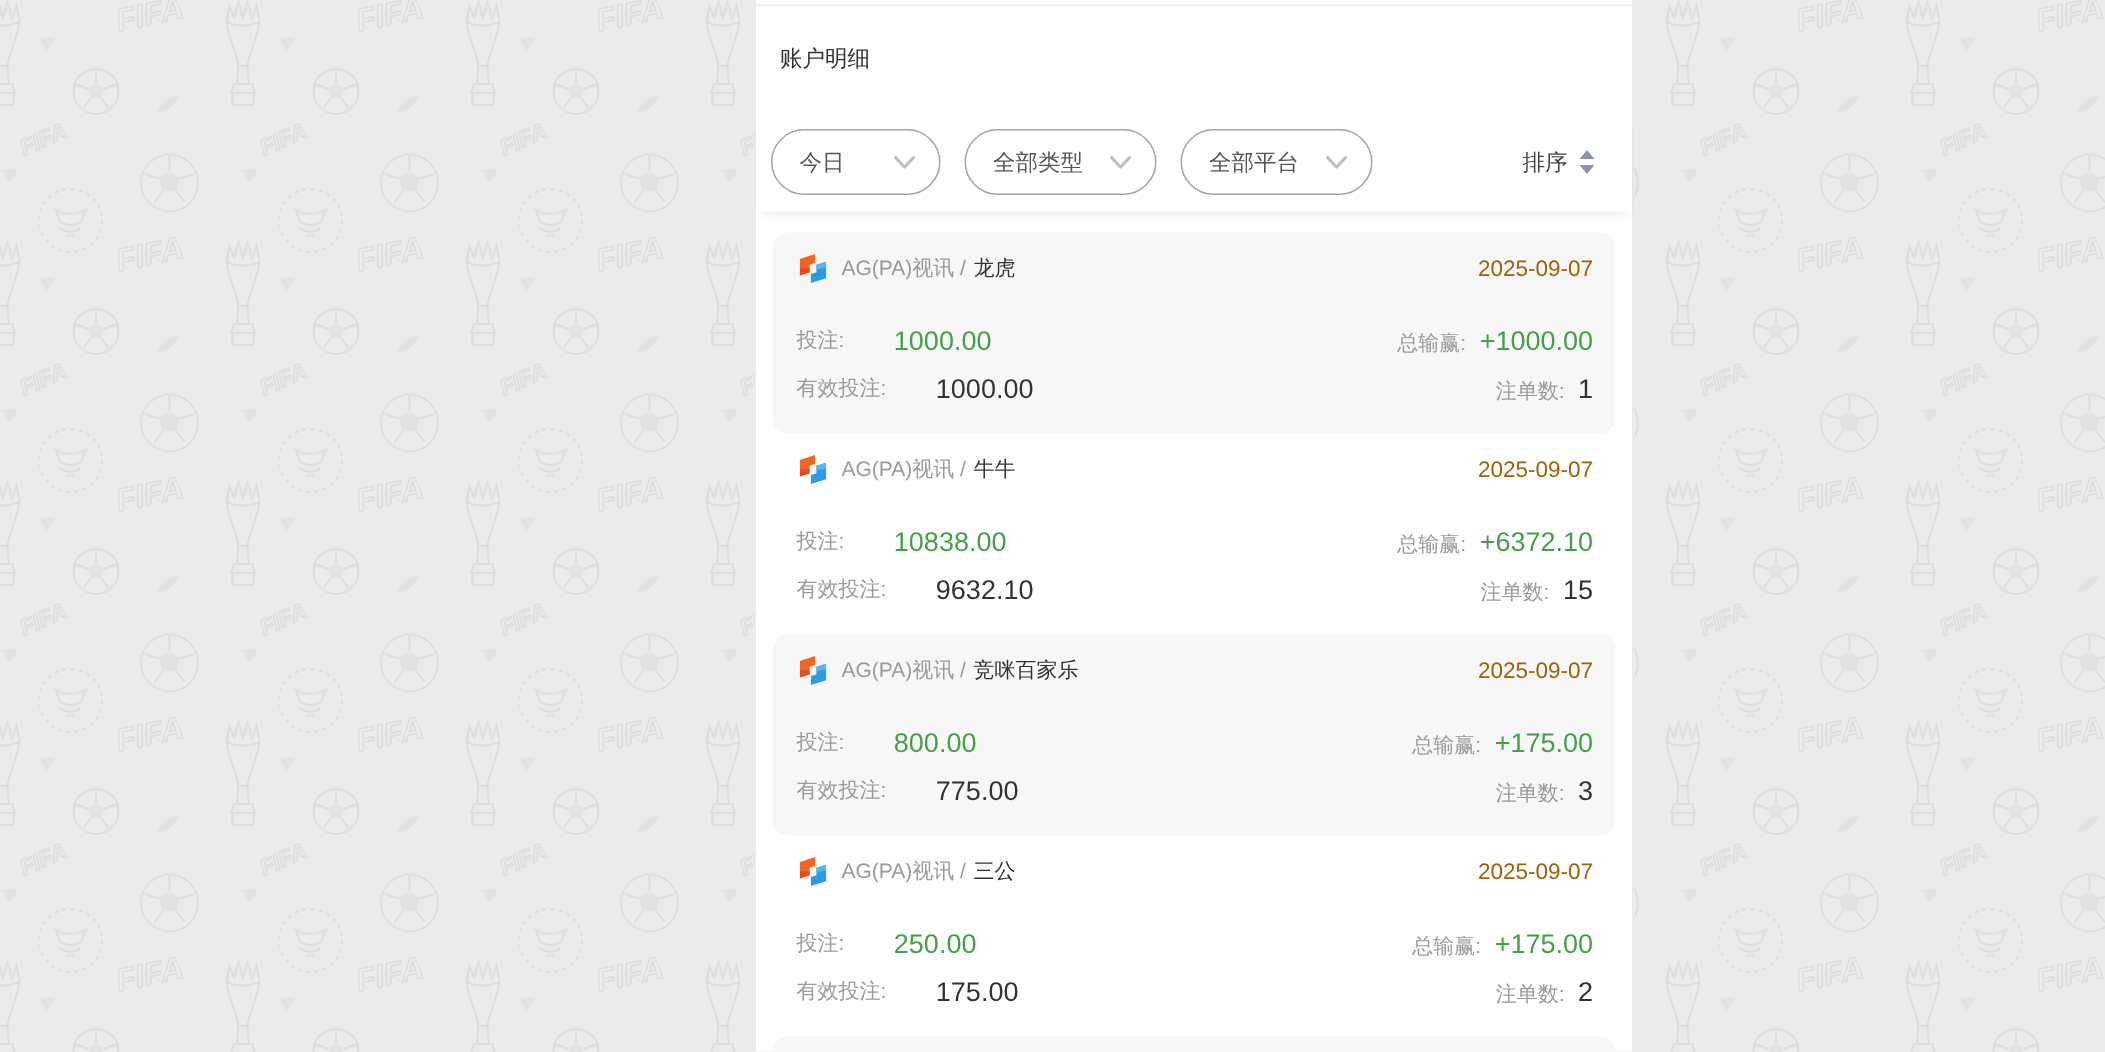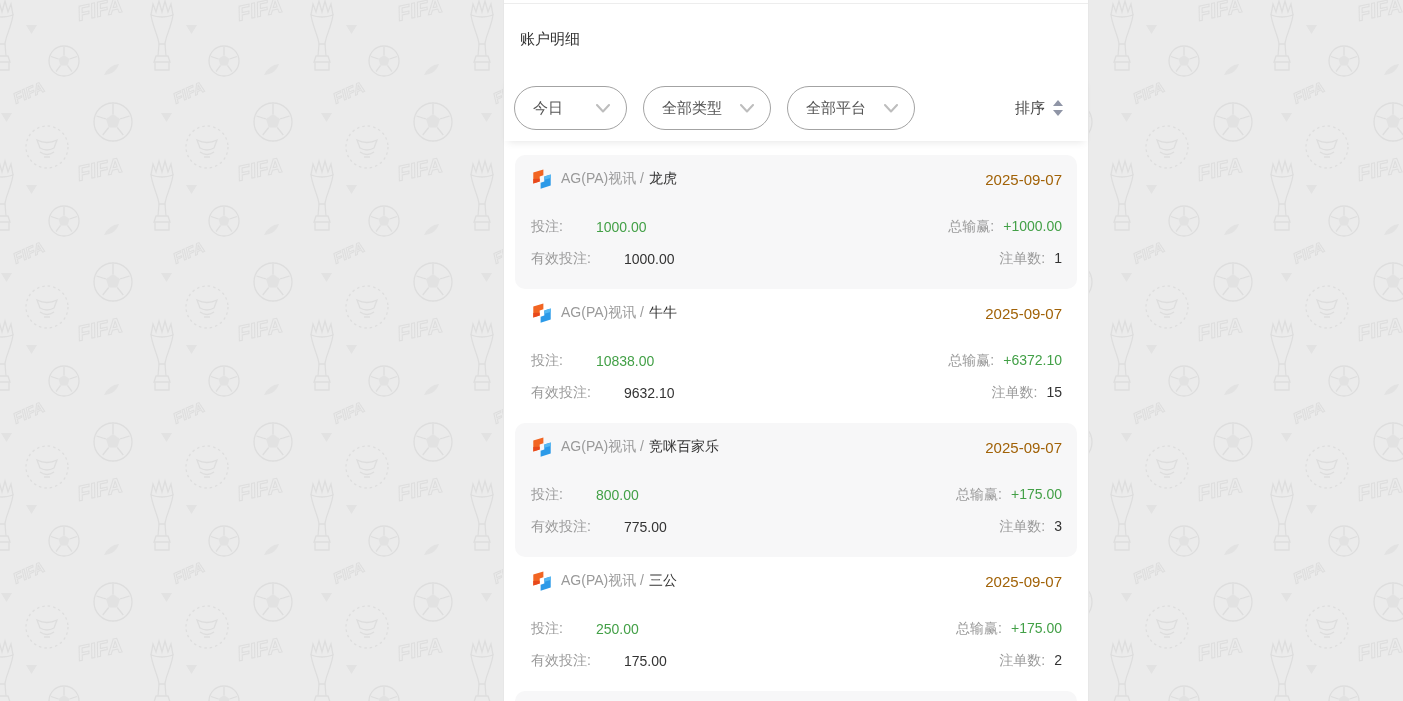--- a/index.html
+++ b/index.html
@@ -56,21 +56,21 @@
   }
   .card.gray{background:#f7f7f8;}
   .card.stub{height:10px;border-radius:10px 10px 0 0;padding:0;}
   .head{display:flex;align-items:center;height:22px;margin-bottom:25px;}
   .logo{width:22px;height:22px;margin-right:8px;flex:none;}
   .provider{font-size:14px;color:#9a9a9a;}
   .game{font-size:14px;color:#333;margin-left:5px;}
   .date{margin-left:auto;font-size:15px;color:#a16207;}
   .vrow{display:flex;align-items:center;height:24px;margin-bottom:8px;gap:24px;}
   .lbl{font-size:14px;color:#9a9a9a;margin-right:9px;white-space:nowrap;}
-  .val{font-size:14px;}
+  .val{font-size:18px;}
   .green{color:#43a047;}
   .dark{color:#333;}
   .rgt{margin-left:auto;display:flex;align-items:baseline;}
 </style>
 </head>
 <body>
 
 <svg class="bg-svg" width="1403" height="701" xmlns="http://www.w3.org/2000/svg">
   <defs>
     <g id="t" stroke="#dcdcdc" stroke-width="1.3" fill="none">

